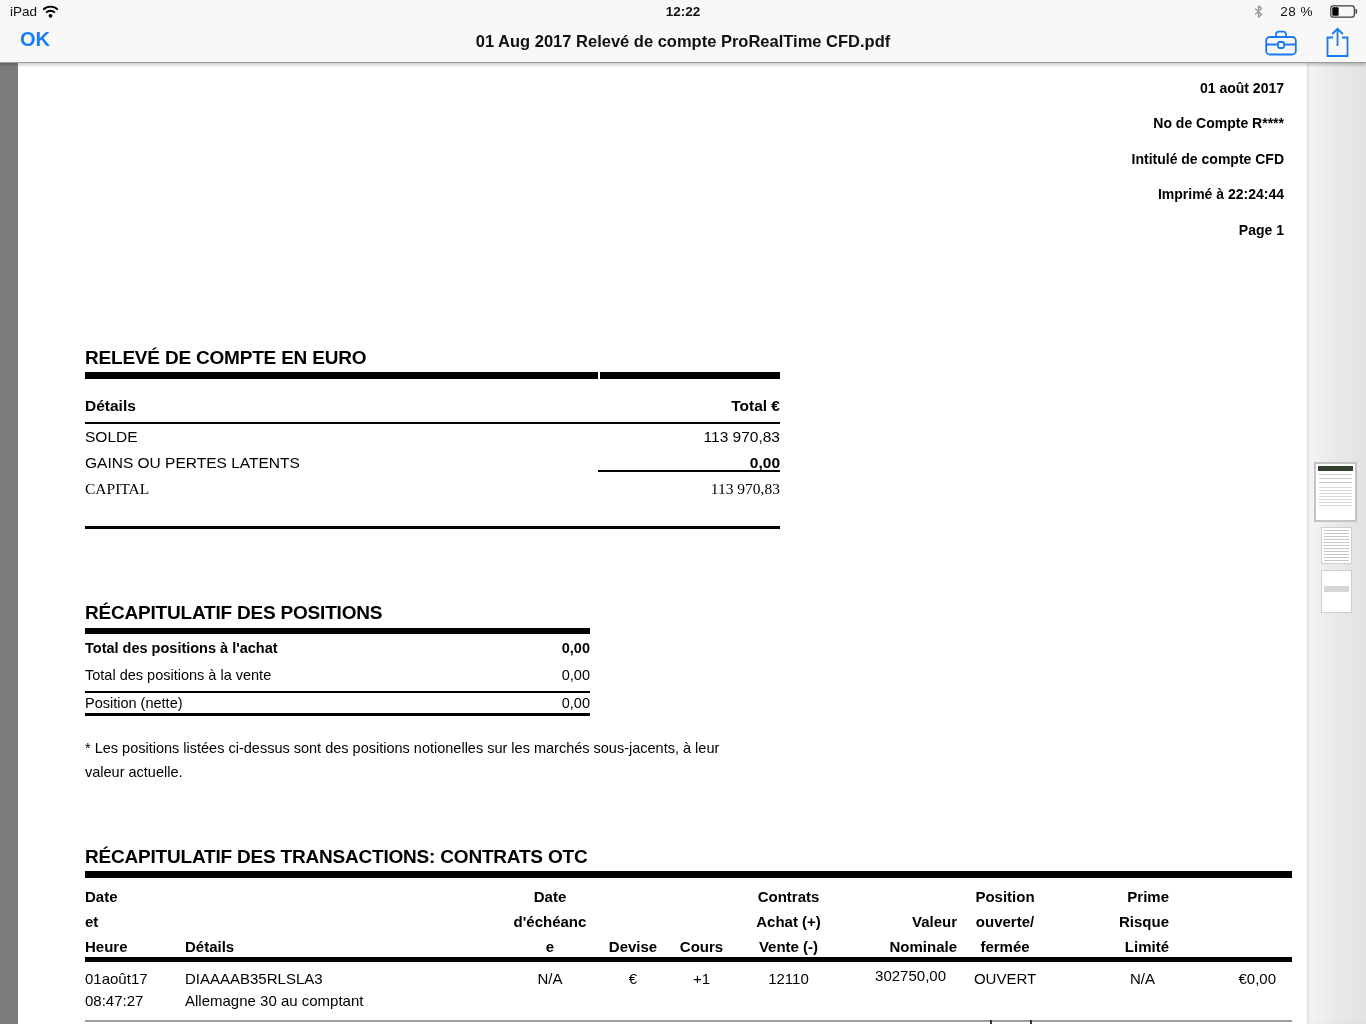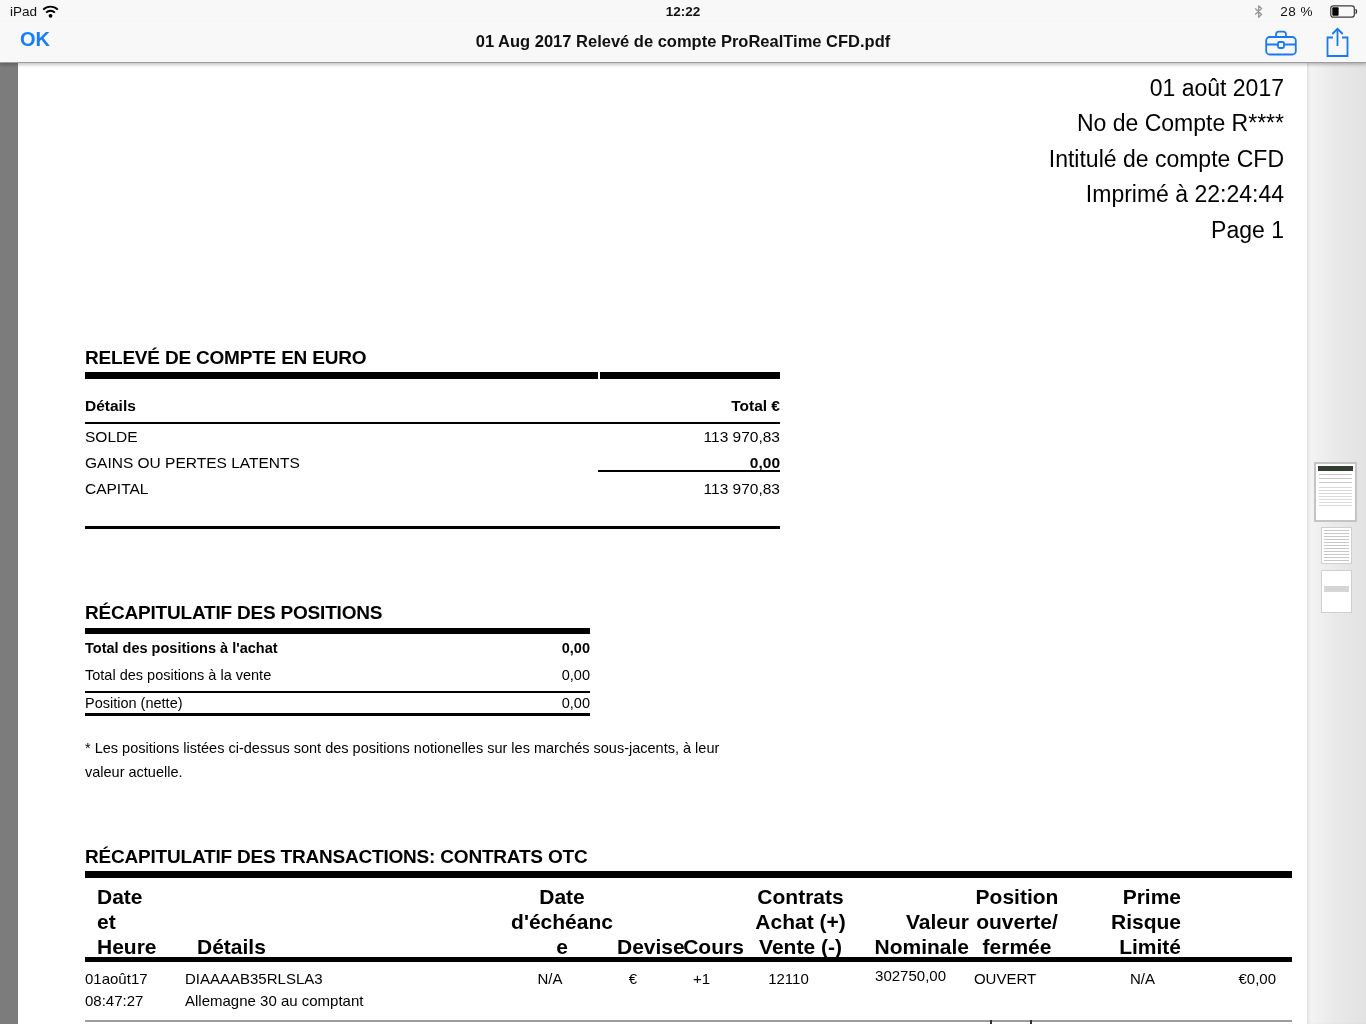--- a/index.html
+++ b/index.html
@@ -41,35 +41,35 @@
   .t-table{height:20px;margin:2px 1px;
            background:repeating-linear-gradient(180deg,#dadada 0 1px,transparent 1px 3px);}
   .thumb2{left:14px;top:464px;width:31px;height:37px;border:1px solid #cfcfcf;padding:2px;}
   .t-dense{height:100%;
            background:repeating-linear-gradient(180deg,#c6c6c6 0 1px,transparent 1px 3px);}
   .thumb3{left:14px;top:507px;width:31px;height:43px;border:1px solid #cfcfcf;padding:2px;}
   .t-par{height:6px;margin-top:13px;background:#d6d6d6;}
 
   
   .abs{position:absolute;}
-  .doc-meta{position:absolute;top:8px;right:82px;text-align:right;font-weight:normal;
-            font-size:23px;line-height:35.4px;white-space:nowrap;}
+  .doc-meta{position:absolute;top:8px;right:82px;text-align:right;font-weight:bold;
+            font-size:14px;line-height:35.4px;white-space:nowrap;}
   .h1{font-size:19px;font-weight:bold;letter-spacing:-0.2px;white-space:nowrap;}
   .bar{background:#000;}
   .flexrow{display:flex;justify-content:space-between;white-space:nowrap;}
   .b{font-weight:bold;}
 
   .accA{left:85px;width:695px;font-size:15.5px;}
   .accB{left:85px;width:505px;font-size:14.5px;}
   .footnote{left:85px;top:673px;font-size:14.5px;line-height:24px;}
 
   
   .tx-grid{position:absolute;left:85px;width:1207px;display:grid;
            grid-template-columns:100px 310px 110px 56px 81px 93px 125px 90px 122px 120px;}
-  .tx-head{top:821px;font-weight:bold;font-size:21px;margin-left:12px;}
+  .tx-head{top:821px;font-weight:bold;font-size:15px;}
   .tx-head .ln{height:25px;line-height:25px;white-space:nowrap;}
   .tx-data{top:905px;font-size:15px;}
   .tx-data .ln{height:22px;line-height:22px;white-space:nowrap;}
   .al{text-align:left}.ac{text-align:center}.ar{text-align:right}
   .pr3{padding-right:3px}.pr14{padding-right:14px}.pr16{padding-right:16px}.pr17{padding-right:17px}
   .raise{position:relative;top:-3px;display:inline-block;}
   .notch{position:absolute;width:2px;background:#fff;}
 
   svg{display:block;}
 </style>
@@ -154,21 +154,21 @@
 
       <div class="abs flexrow accA" style="top:365px;">
         <span>SOLDE</span>
         <span>113 970,83</span>
       </div>
       <div class="abs flexrow accA" style="top:391px;">
         <span>GAINS OU PERTES LATENTS</span>
         <span class="b">0,00</span>
       </div>
       <div class="abs bar" style="left:598px;top:407px;width:182px;height:2px;"></div>
-      <div class="abs flexrow accA" style="top:417px;">
+      <div class="abs flexrow accA" style="top:417px;font-family:Liberation Serif, serif;">
         <span>CAPITAL</span>
         <span>113 970,83</span>
       </div>
       <div class="abs bar" style="left:85px;top:463px;width:695px;height:3px;"></div>
 
       <div class="abs h1" style="left:85px;top:539px;">RÉCAPITULATIF DES POSITIONS</div>
       <div class="abs bar" style="left:85px;top:565px;width:505px;height:6px;"></div>
 
       <div class="abs flexrow accB" style="top:577px;font-weight:bold;">
         <span>Total des positions à l'achat</span>

